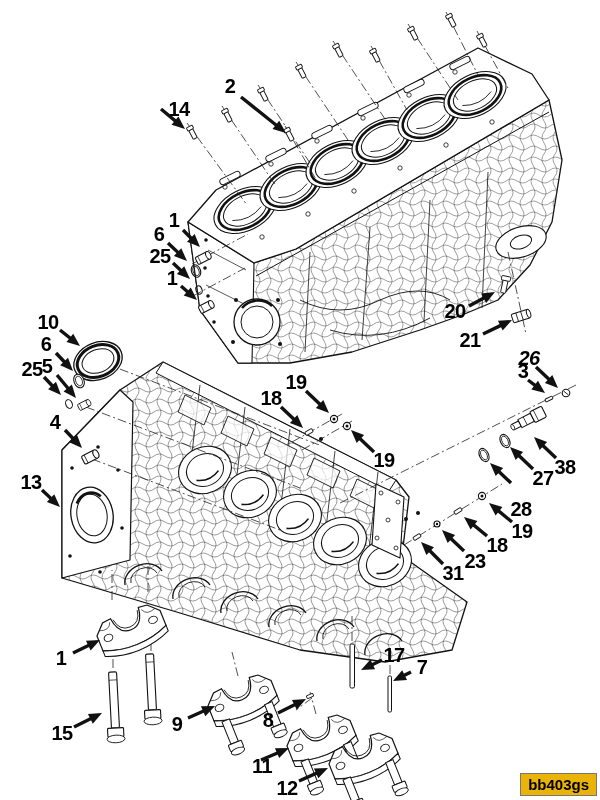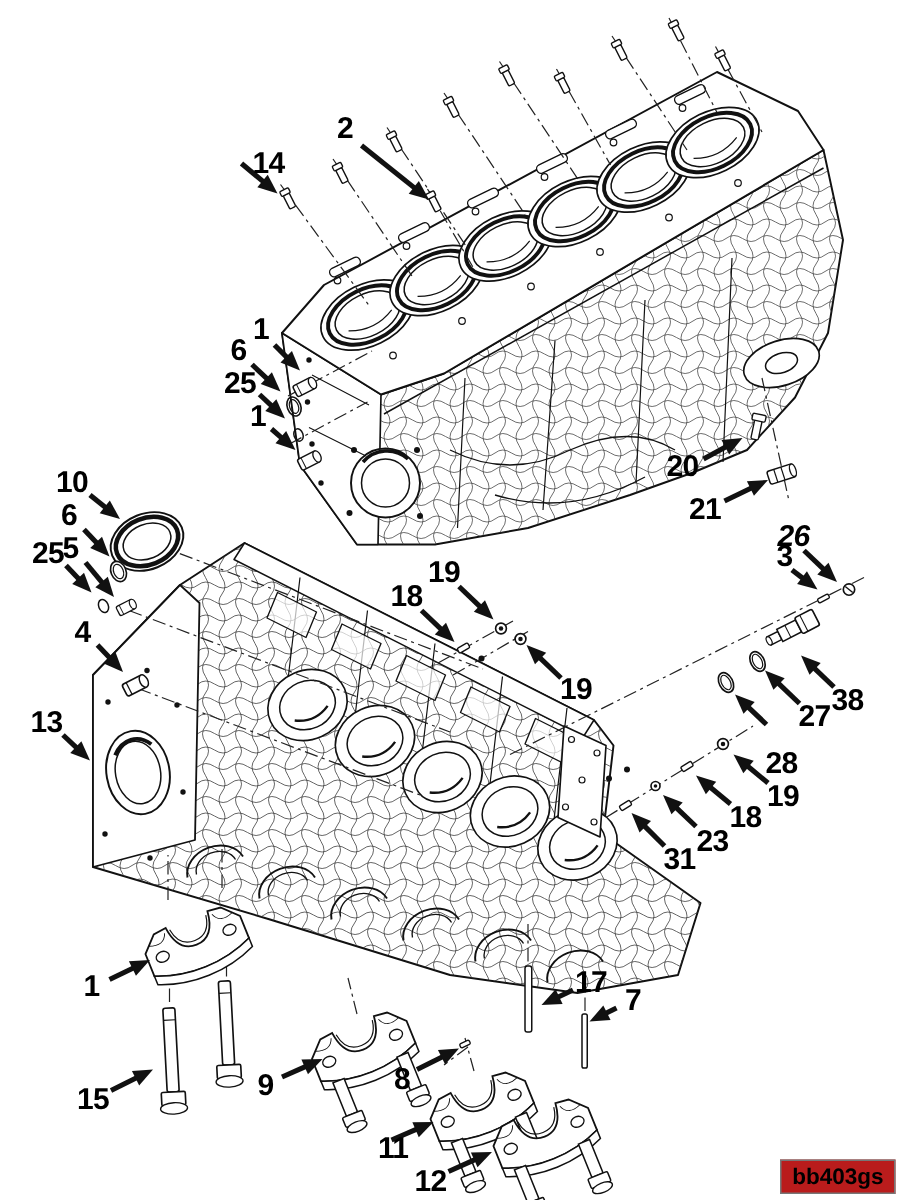--- a/index.html
+++ b/index.html
@@ -8,21 +8,21 @@
     font-family:"Liberation Sans", sans-serif;overflow:hidden;
   }
   #diagram{position:absolute;left:0;top:0;}
   .callout{
     position:absolute;transform:translate(-50%,-50%);
     font-weight:bold;font-size:20px;line-height:1;color:#000;
     letter-spacing:-0.5px;white-space:nowrap;
   }
   #figcode{
     position:absolute;right:3px;bottom:4px;
-    border:1.5px solid #777;background:#b91c1c;
+    border:1.5px solid #777;background:#eab308;
     padding:2px 7px;font-weight:bold;font-size:15px;color:#000;
   }
   svg *{vector-effect:none;}
 </style>
 </head>
 <body>
 
 <svg id="diagram" width="600" height="800" viewBox="0 0 600 800">
   <defs>
     <pattern id="mesh" width="22" height="22" patternUnits="userSpaceOnUse">

